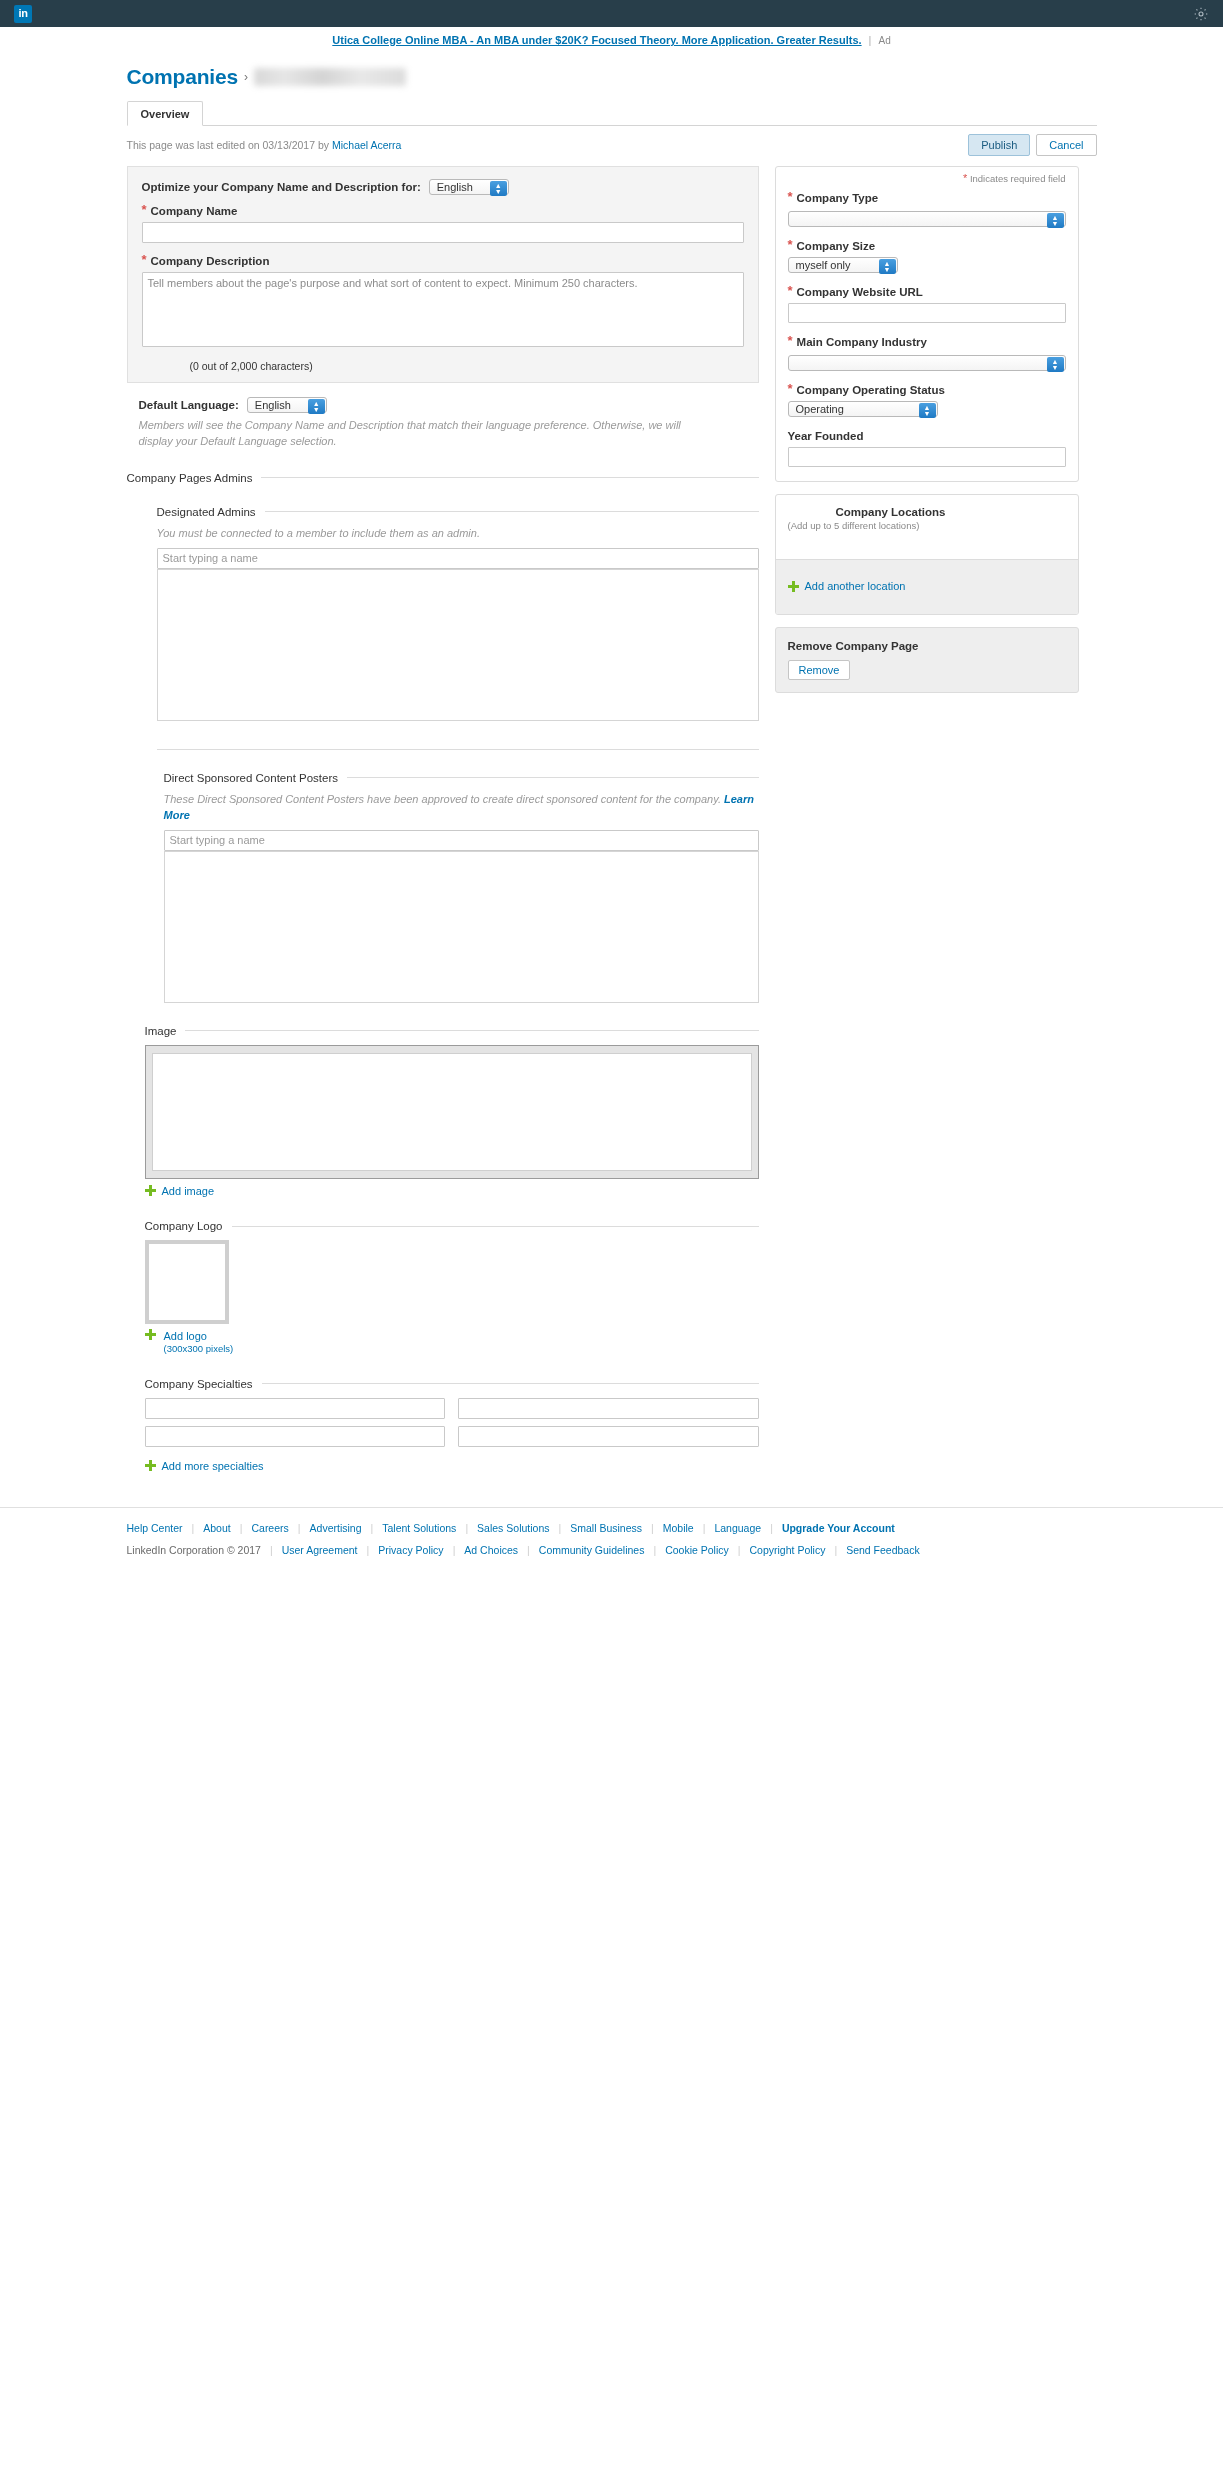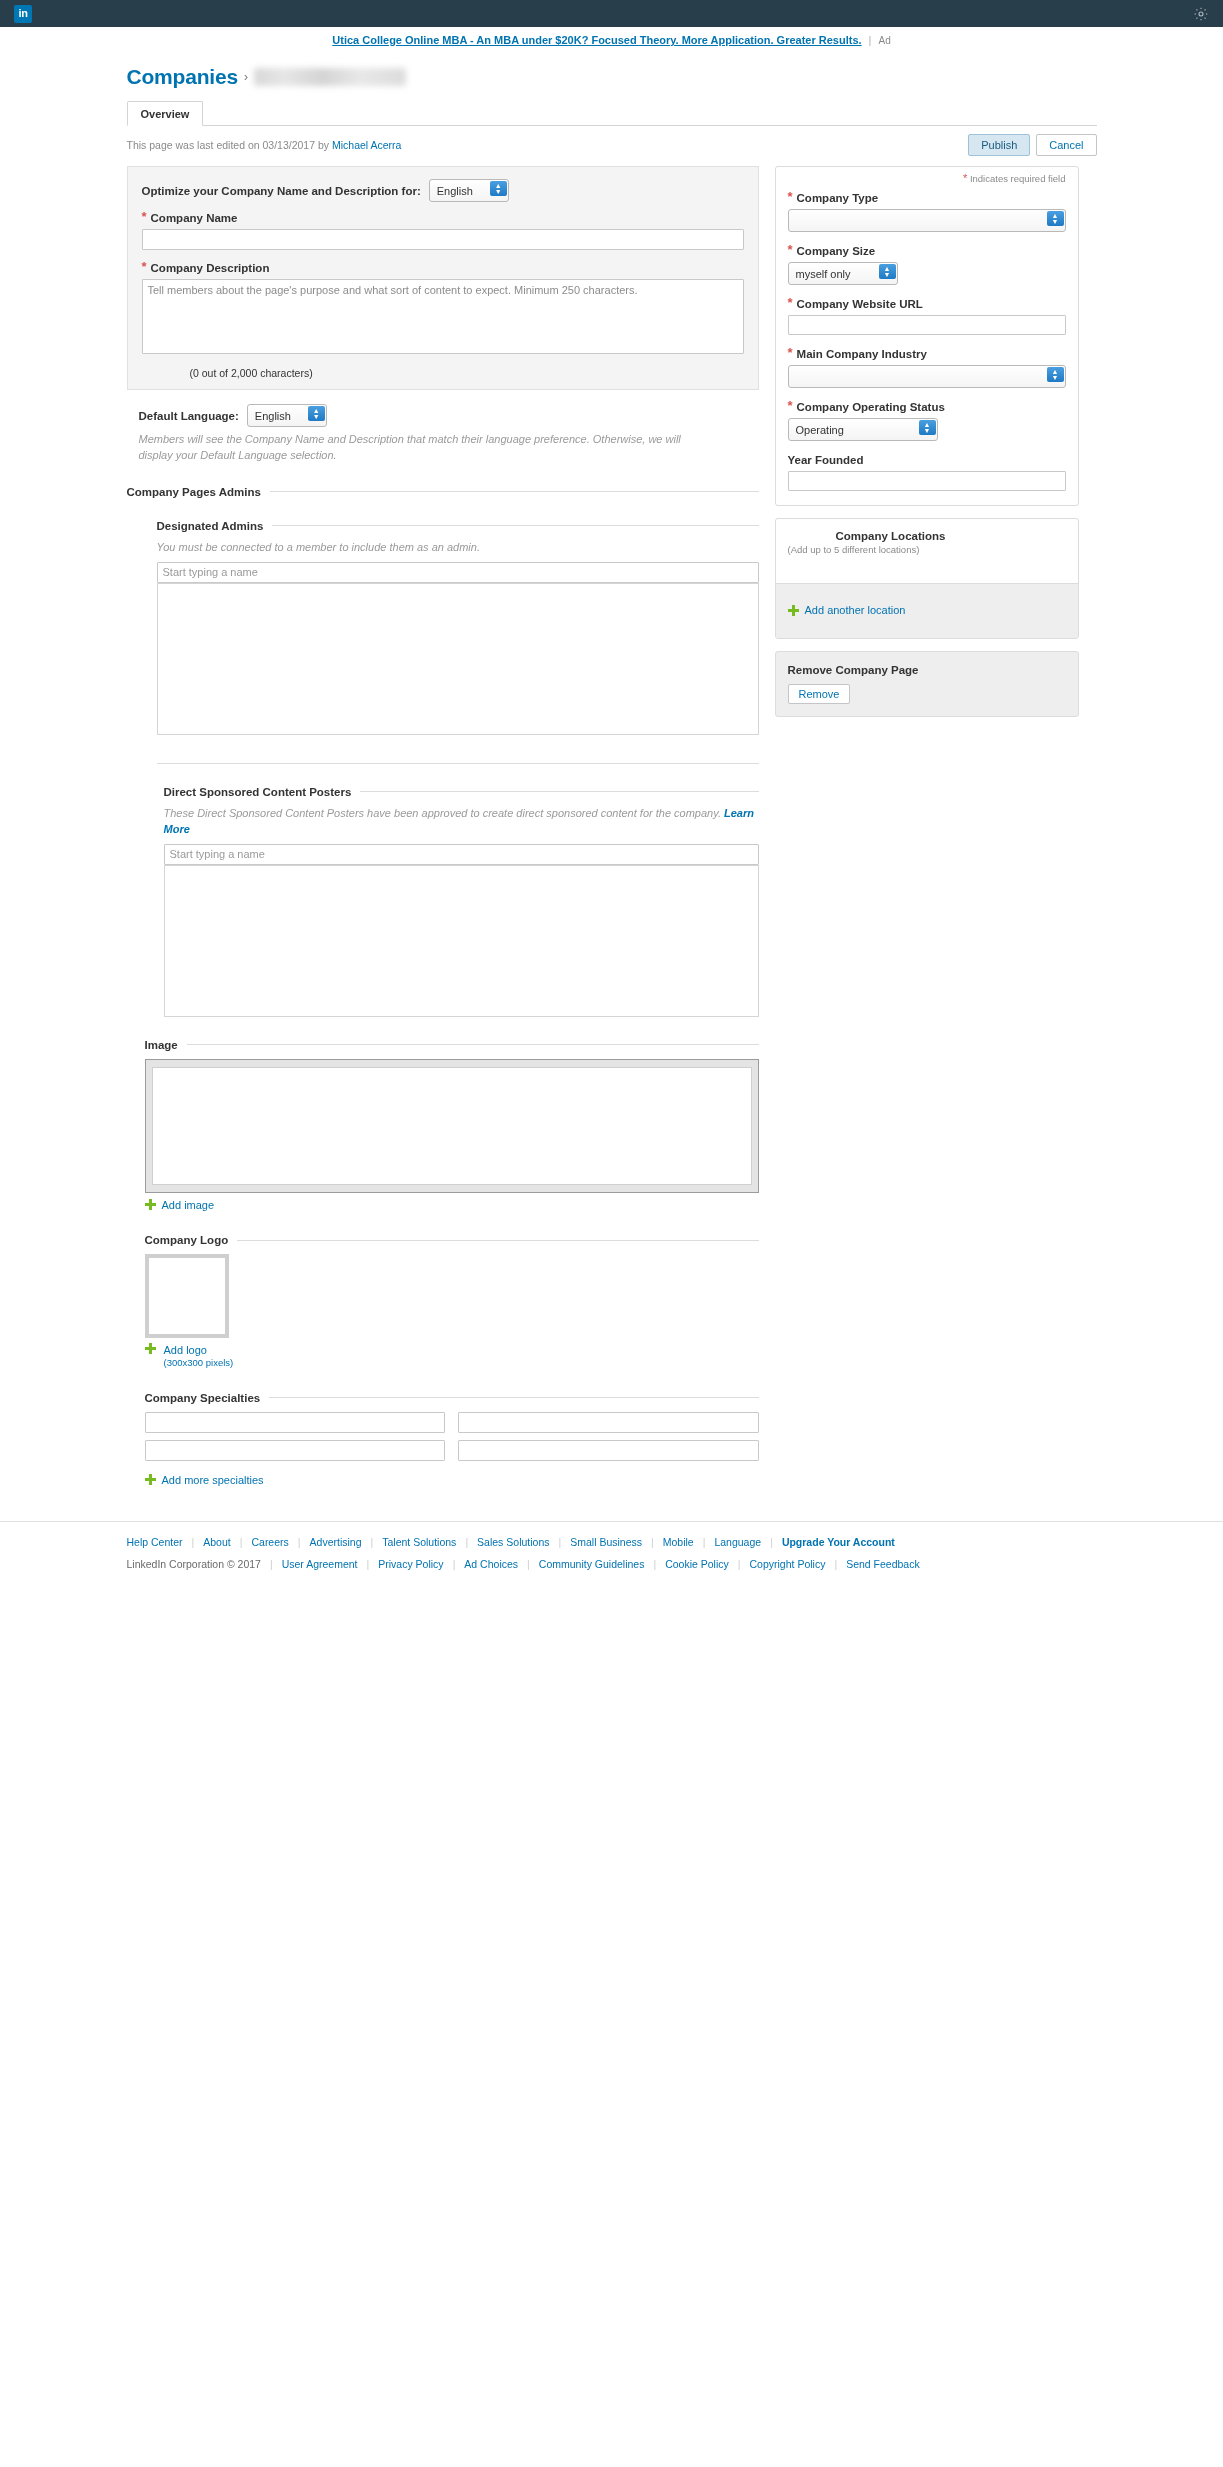--- a/index.html
+++ b/index.html
@@ -152,21 +152,21 @@
     resize:none;
     border-radius:1px;
   }
   .txtarea::placeholder { color:#8c8c8c; }
   .charcount { font-size:10.5px; color:#333; margin-top:11px;padding-left:48px; }
   .field-block { margin-bottom:12px; }
 
   
   .sel {
     position:relative; display:inline-flex; align-items:center;
-    height:23px;
+    height:16px;
     background:linear-gradient(#ffffff,#f4f4f4);
     border:1px solid #b9b9b9;
     border-radius:3px;
     font-size:11px; color:#333;
     padding:0 24px 0 7px;
     cursor:pointer;
     white-space:nowrap;
   }
   .sel .arrows {
     position:absolute; right:1px; top:1px;
@@ -186,21 +186,21 @@
   .lang-row { display:flex; align-items:center; gap:8px; margin:14px 0 5px 12px; }
   .lang-label { font-size:11.5px; font-weight:bold; color:#333; }
   .lang-note {
     font-size:11px; font-style:italic; color:#9a9a9a;
     margin:0 0 0 12px; line-height:1.45; max-width:560px;
   }
 
   
   .sec-head {
     display:flex; align-items:center; gap:9px;
-    font-size:11.5px; font-weight:bold; color:#333;
+    font-size:11.5px; font-weight:normal; color:#333;
     margin:22px 0 8px 0;
   }
   .sec-head .rule { flex:1; height:1px; background:#dcdcdc; }
 
   .sub-note {
     font-size:11px; font-style:italic; color:#9a9a9a;
     line-height:1.45; margin-bottom:6px;
   }
   .sub-note a { color:#0073b1; font-style:italic; font-weight:bold; text-decoration:none; }
 

